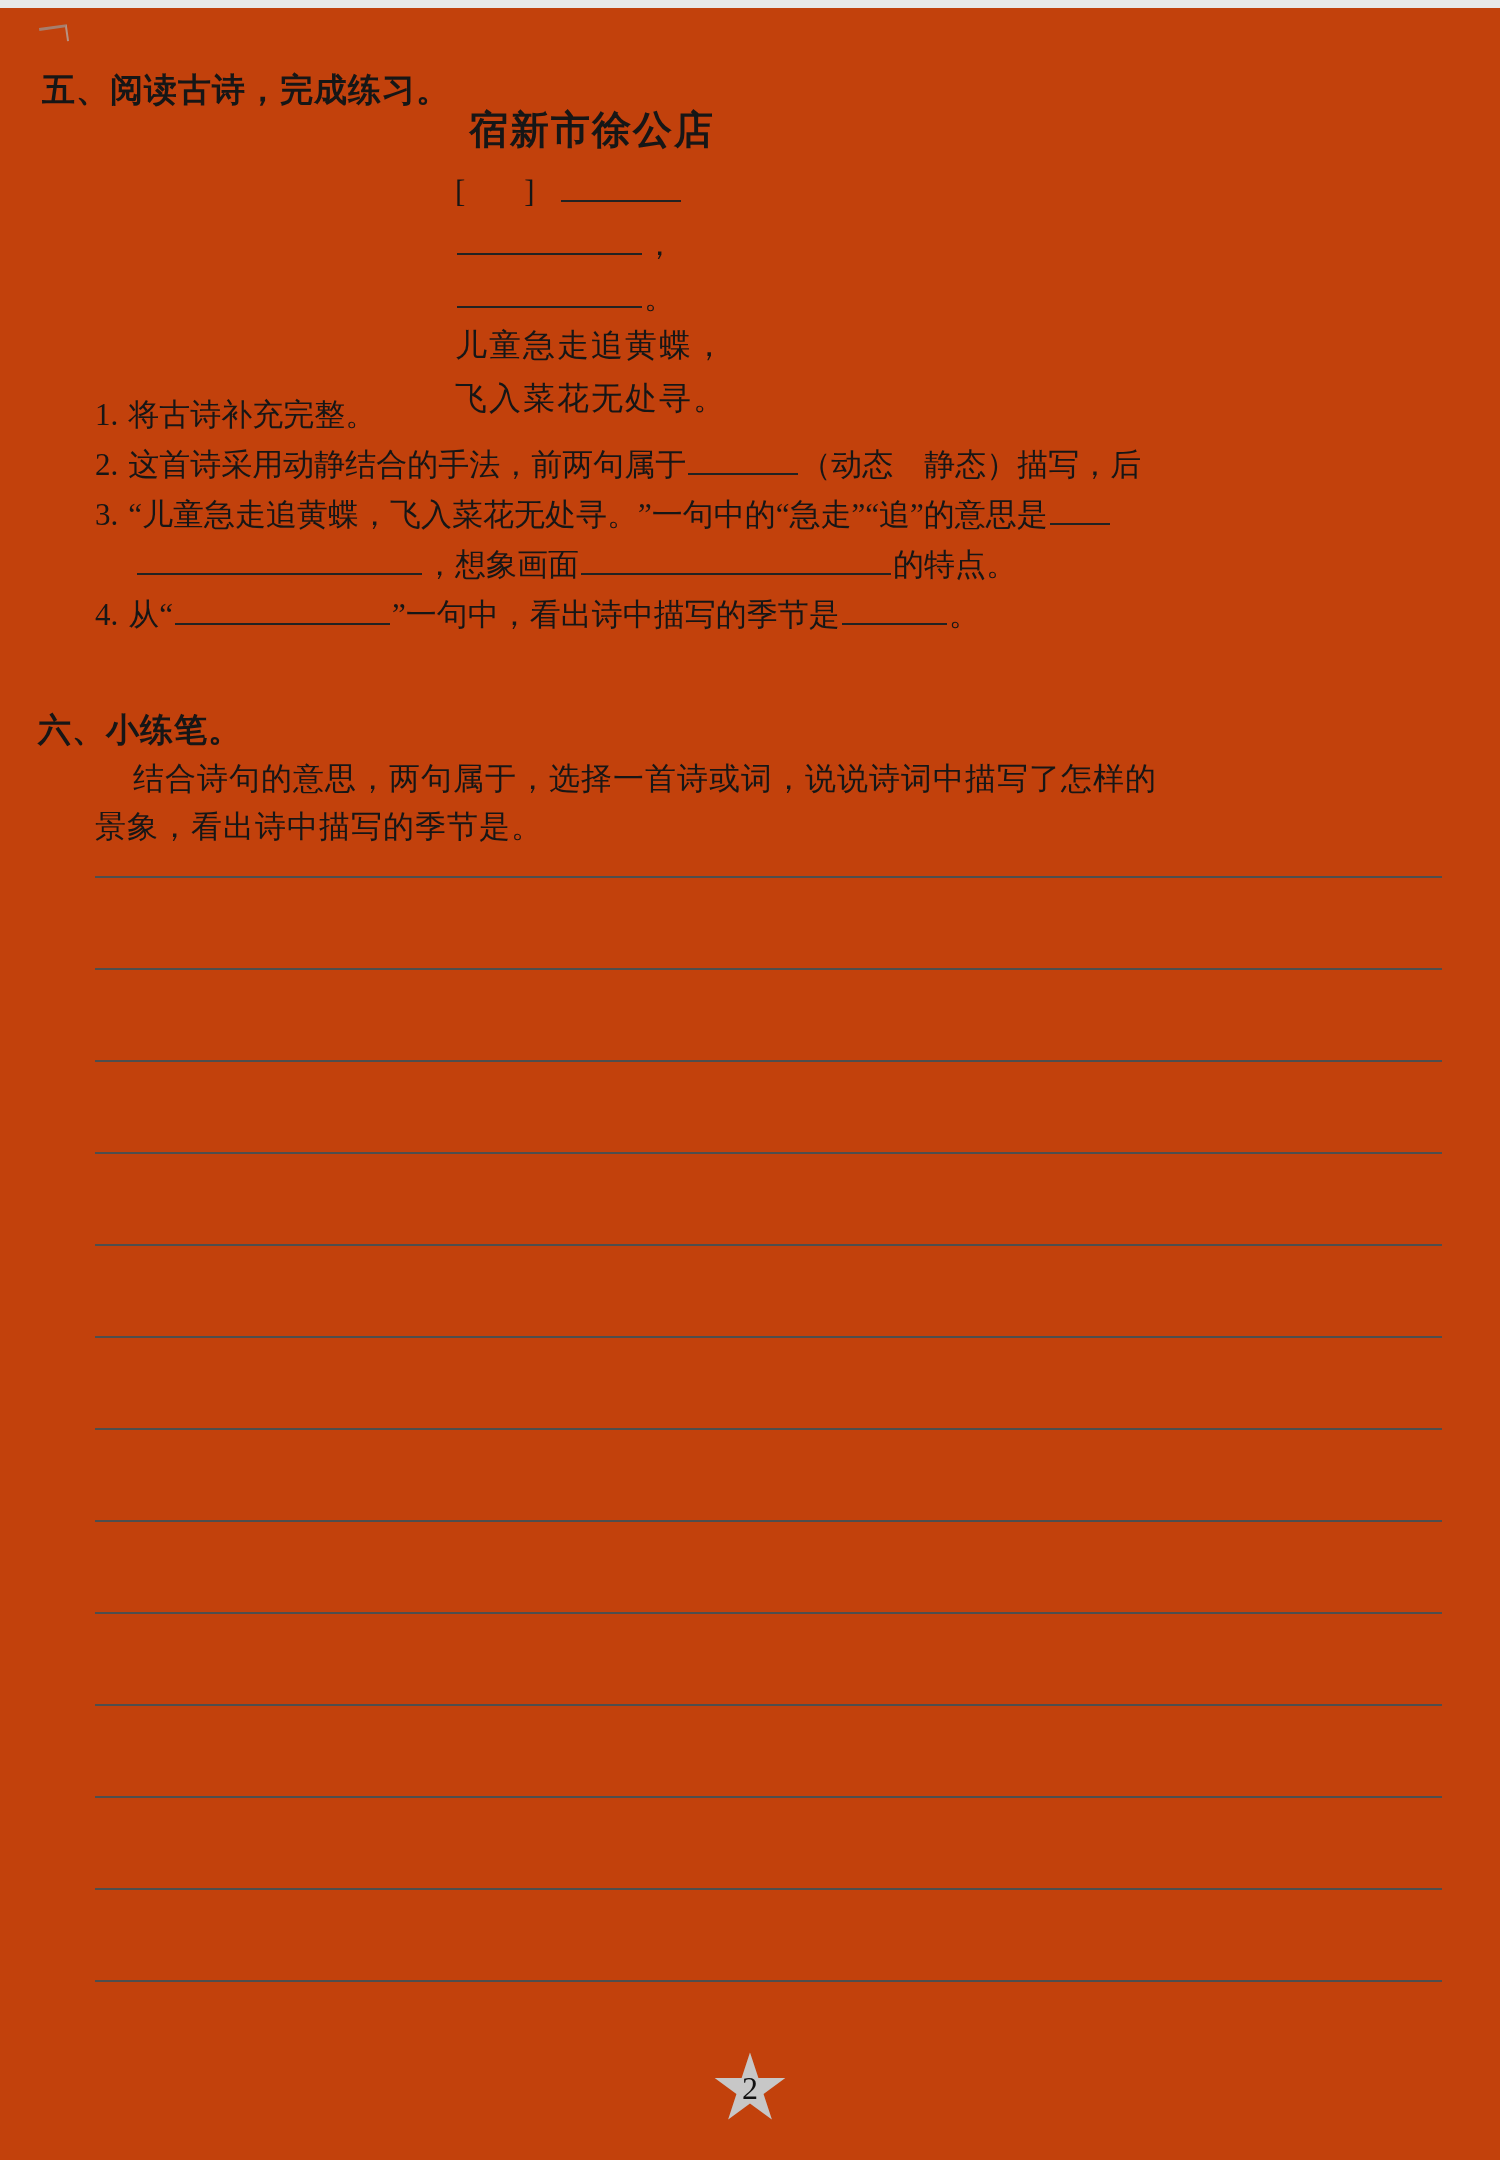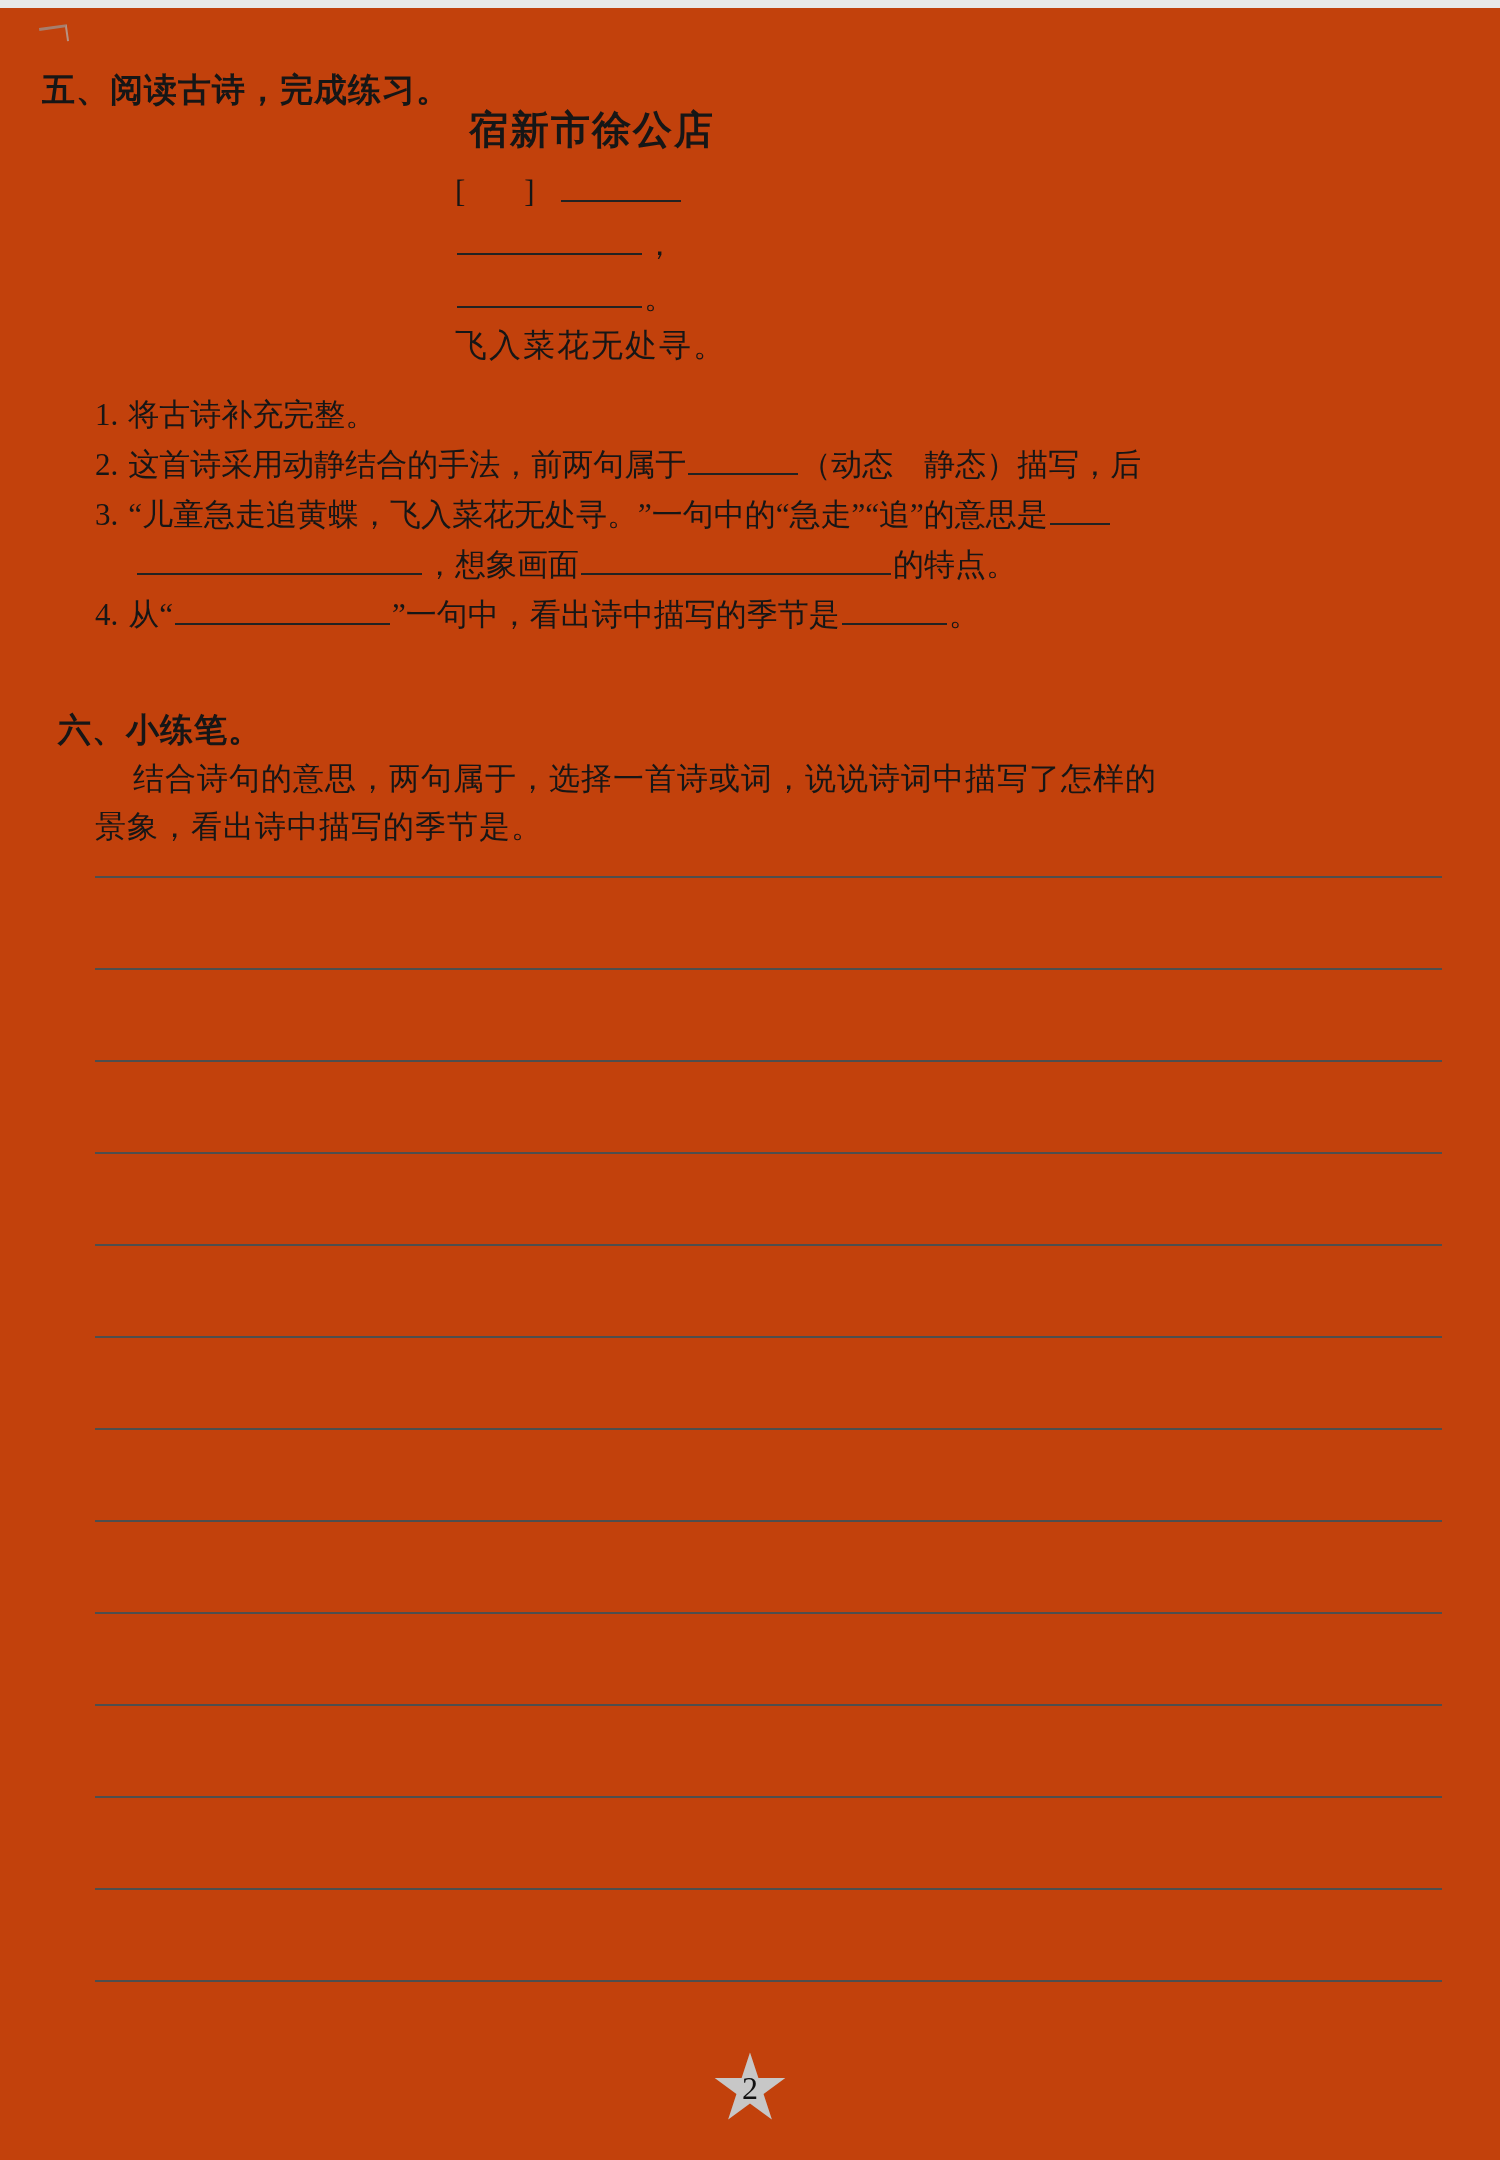--- a/index.html
+++ b/index.html
@@ -13,21 +13,21 @@
     font-size:31px;
     overflow:hidden;
   }
   .heading{
     font-family:"Liberation Sans","DejaVu Sans",sans-serif;
     font-weight:700;
     font-size:33px;
     letter-spacing:1px;
   }
   #h5{position:absolute;left:42px;top:60px;}
-  #h6{position:absolute;left:58px;top:700px;}
+  #h6{position:absolute;left:38px;top:700px;}
 
   .scan-artifact{
     position:absolute;left:40px;top:18px;
     width:26px;height:14px;
     border-top:3px solid #9a9a9a;
     border-right:2px solid #b5b5b5;
     transform:rotate(-8deg);
     opacity:.7;
   }
 
@@ -90,20 +90,21 @@
     <div class="poem-title">宿新市徐公店</div>
     <div class="poem-line">
       <span class="brackets">[　]</span><span class="blank w120"></span>
     </div>
     <div class="poem-line">
       <span class="blank w185"></span><span>，</span>
     </div>
     <div class="poem-line">
       <span class="blank w185"></span><span>。</span>
     </div>
+    <div class="poem-line kai">儿童急走追黄蝶，</div>
     <div class="poem-line kai">飞入菜花无处寻。</div>
   </div>
 
   <div class="questions">
 
     <div class="q-line">
       <span class="q-num">1.</span><span>将古诗补充完整。</span>
     </div>
 
     <div class="q-line">

